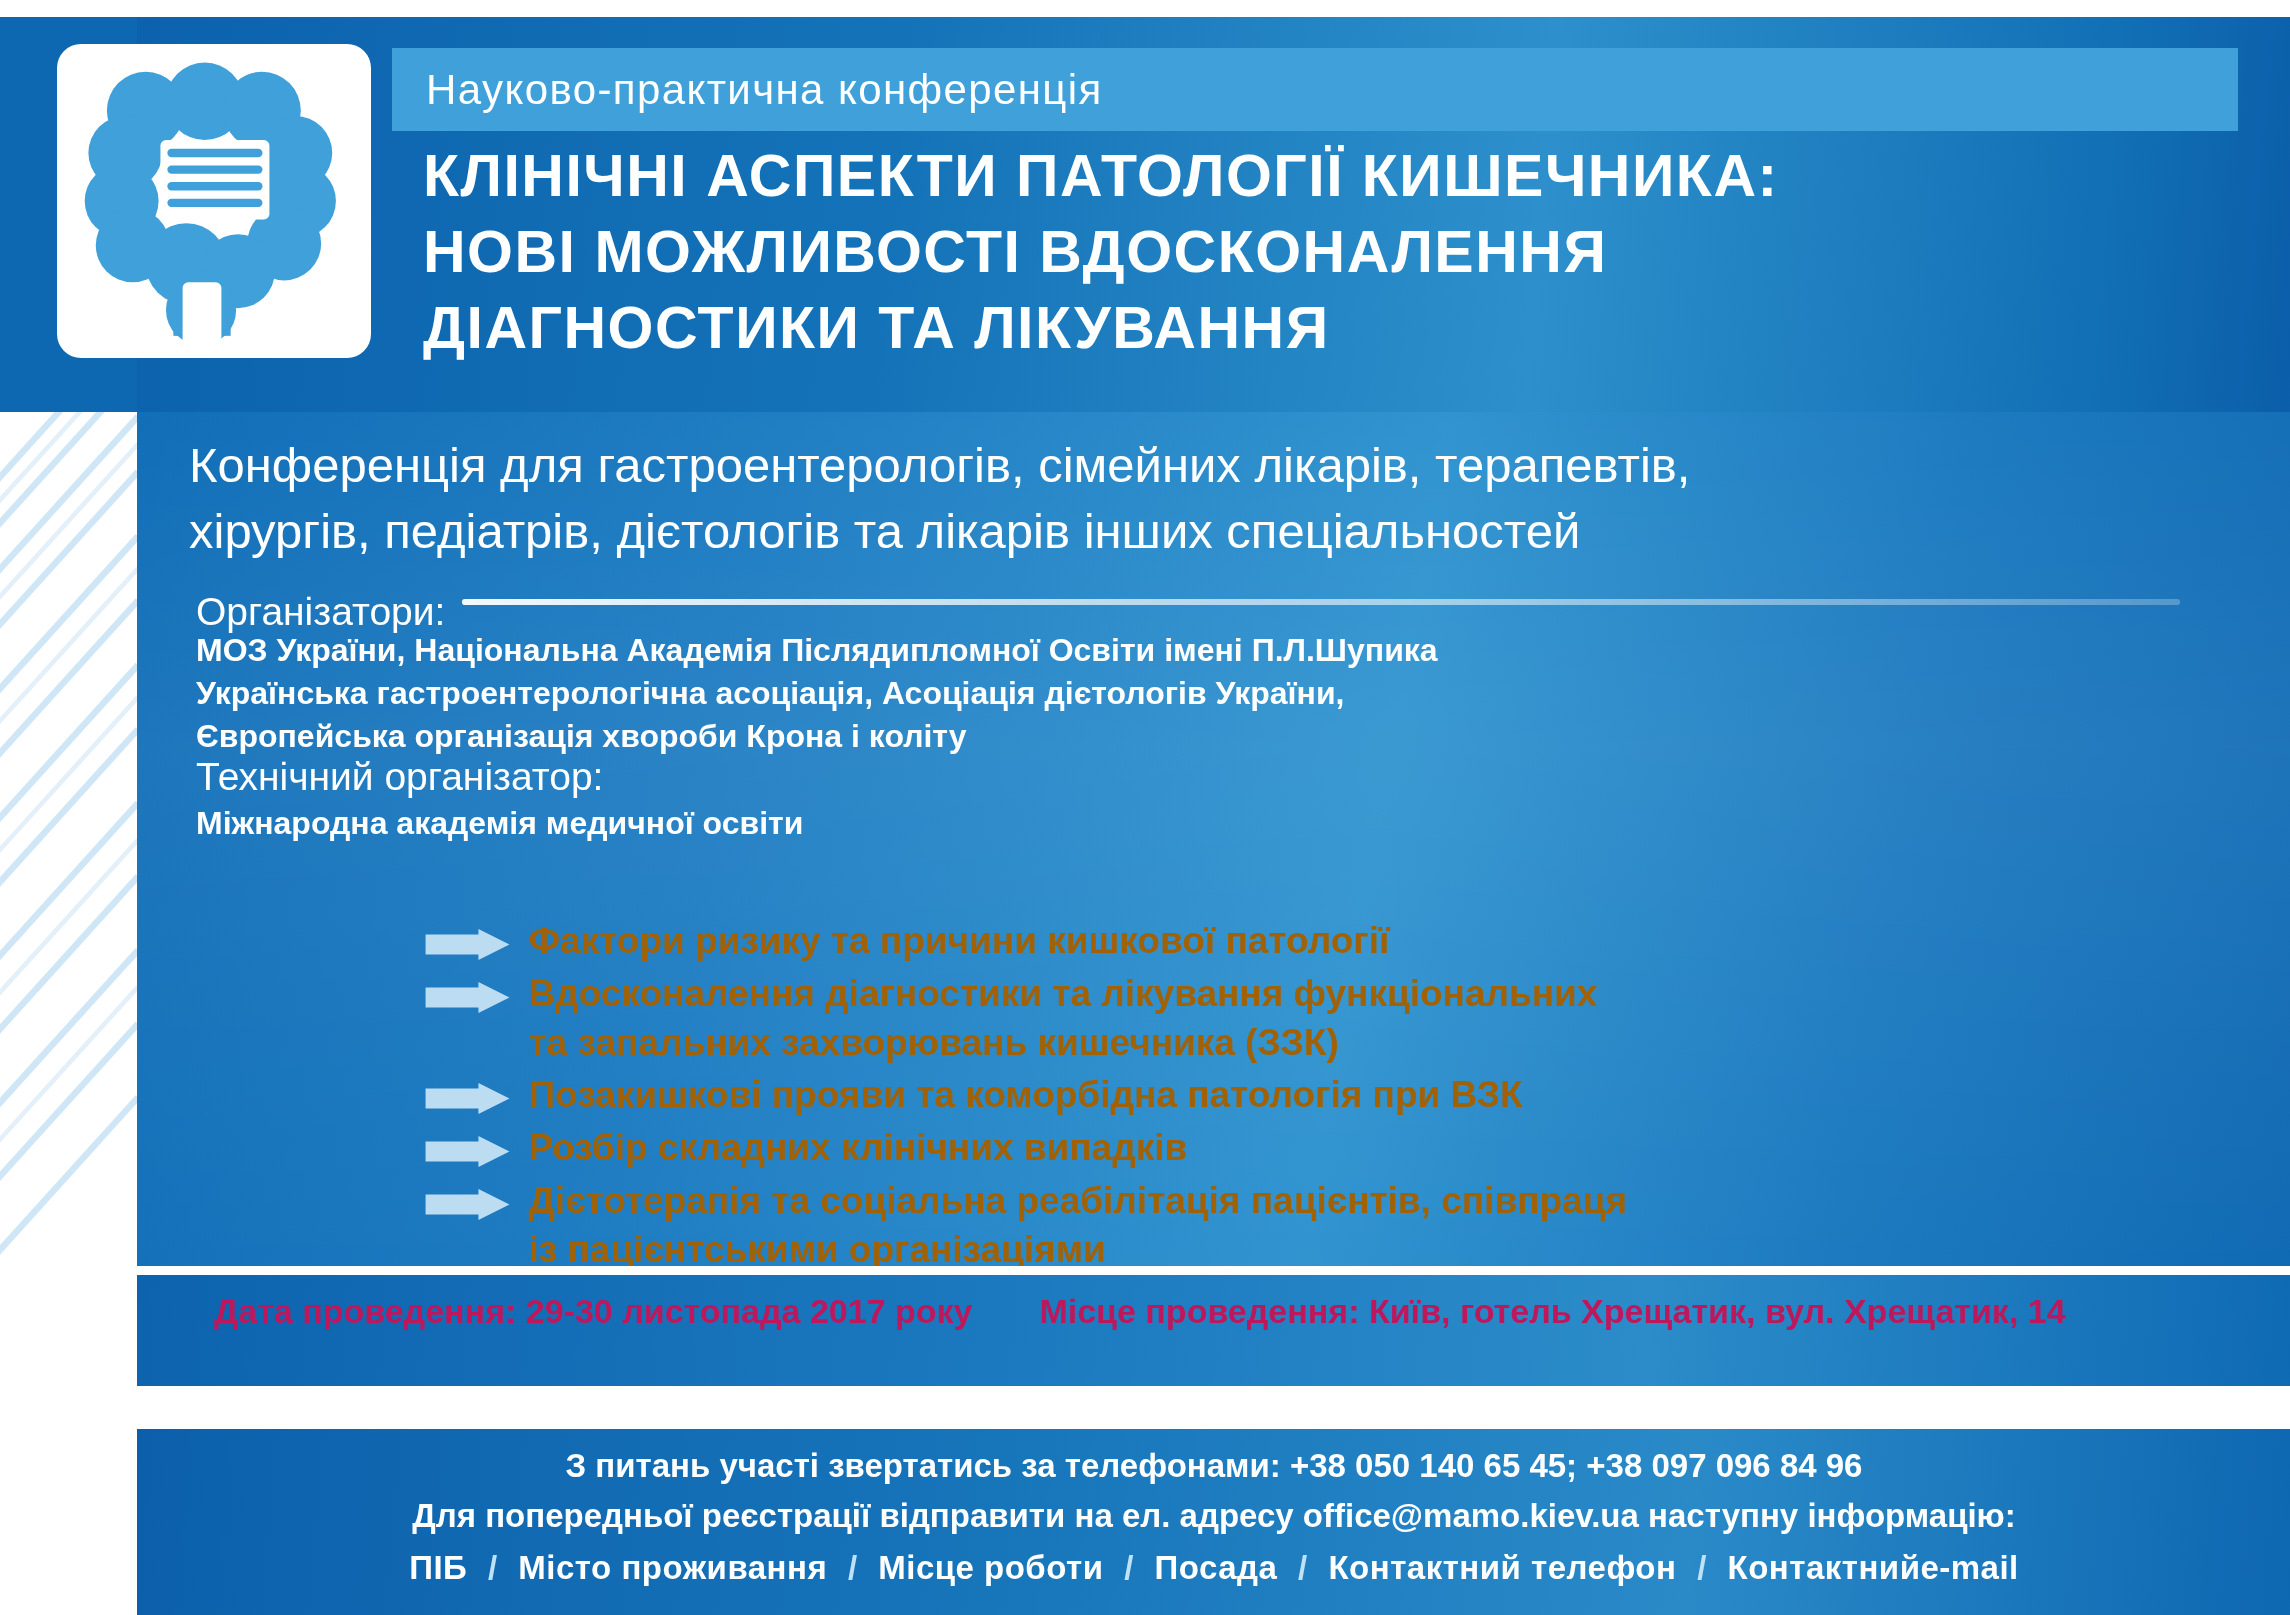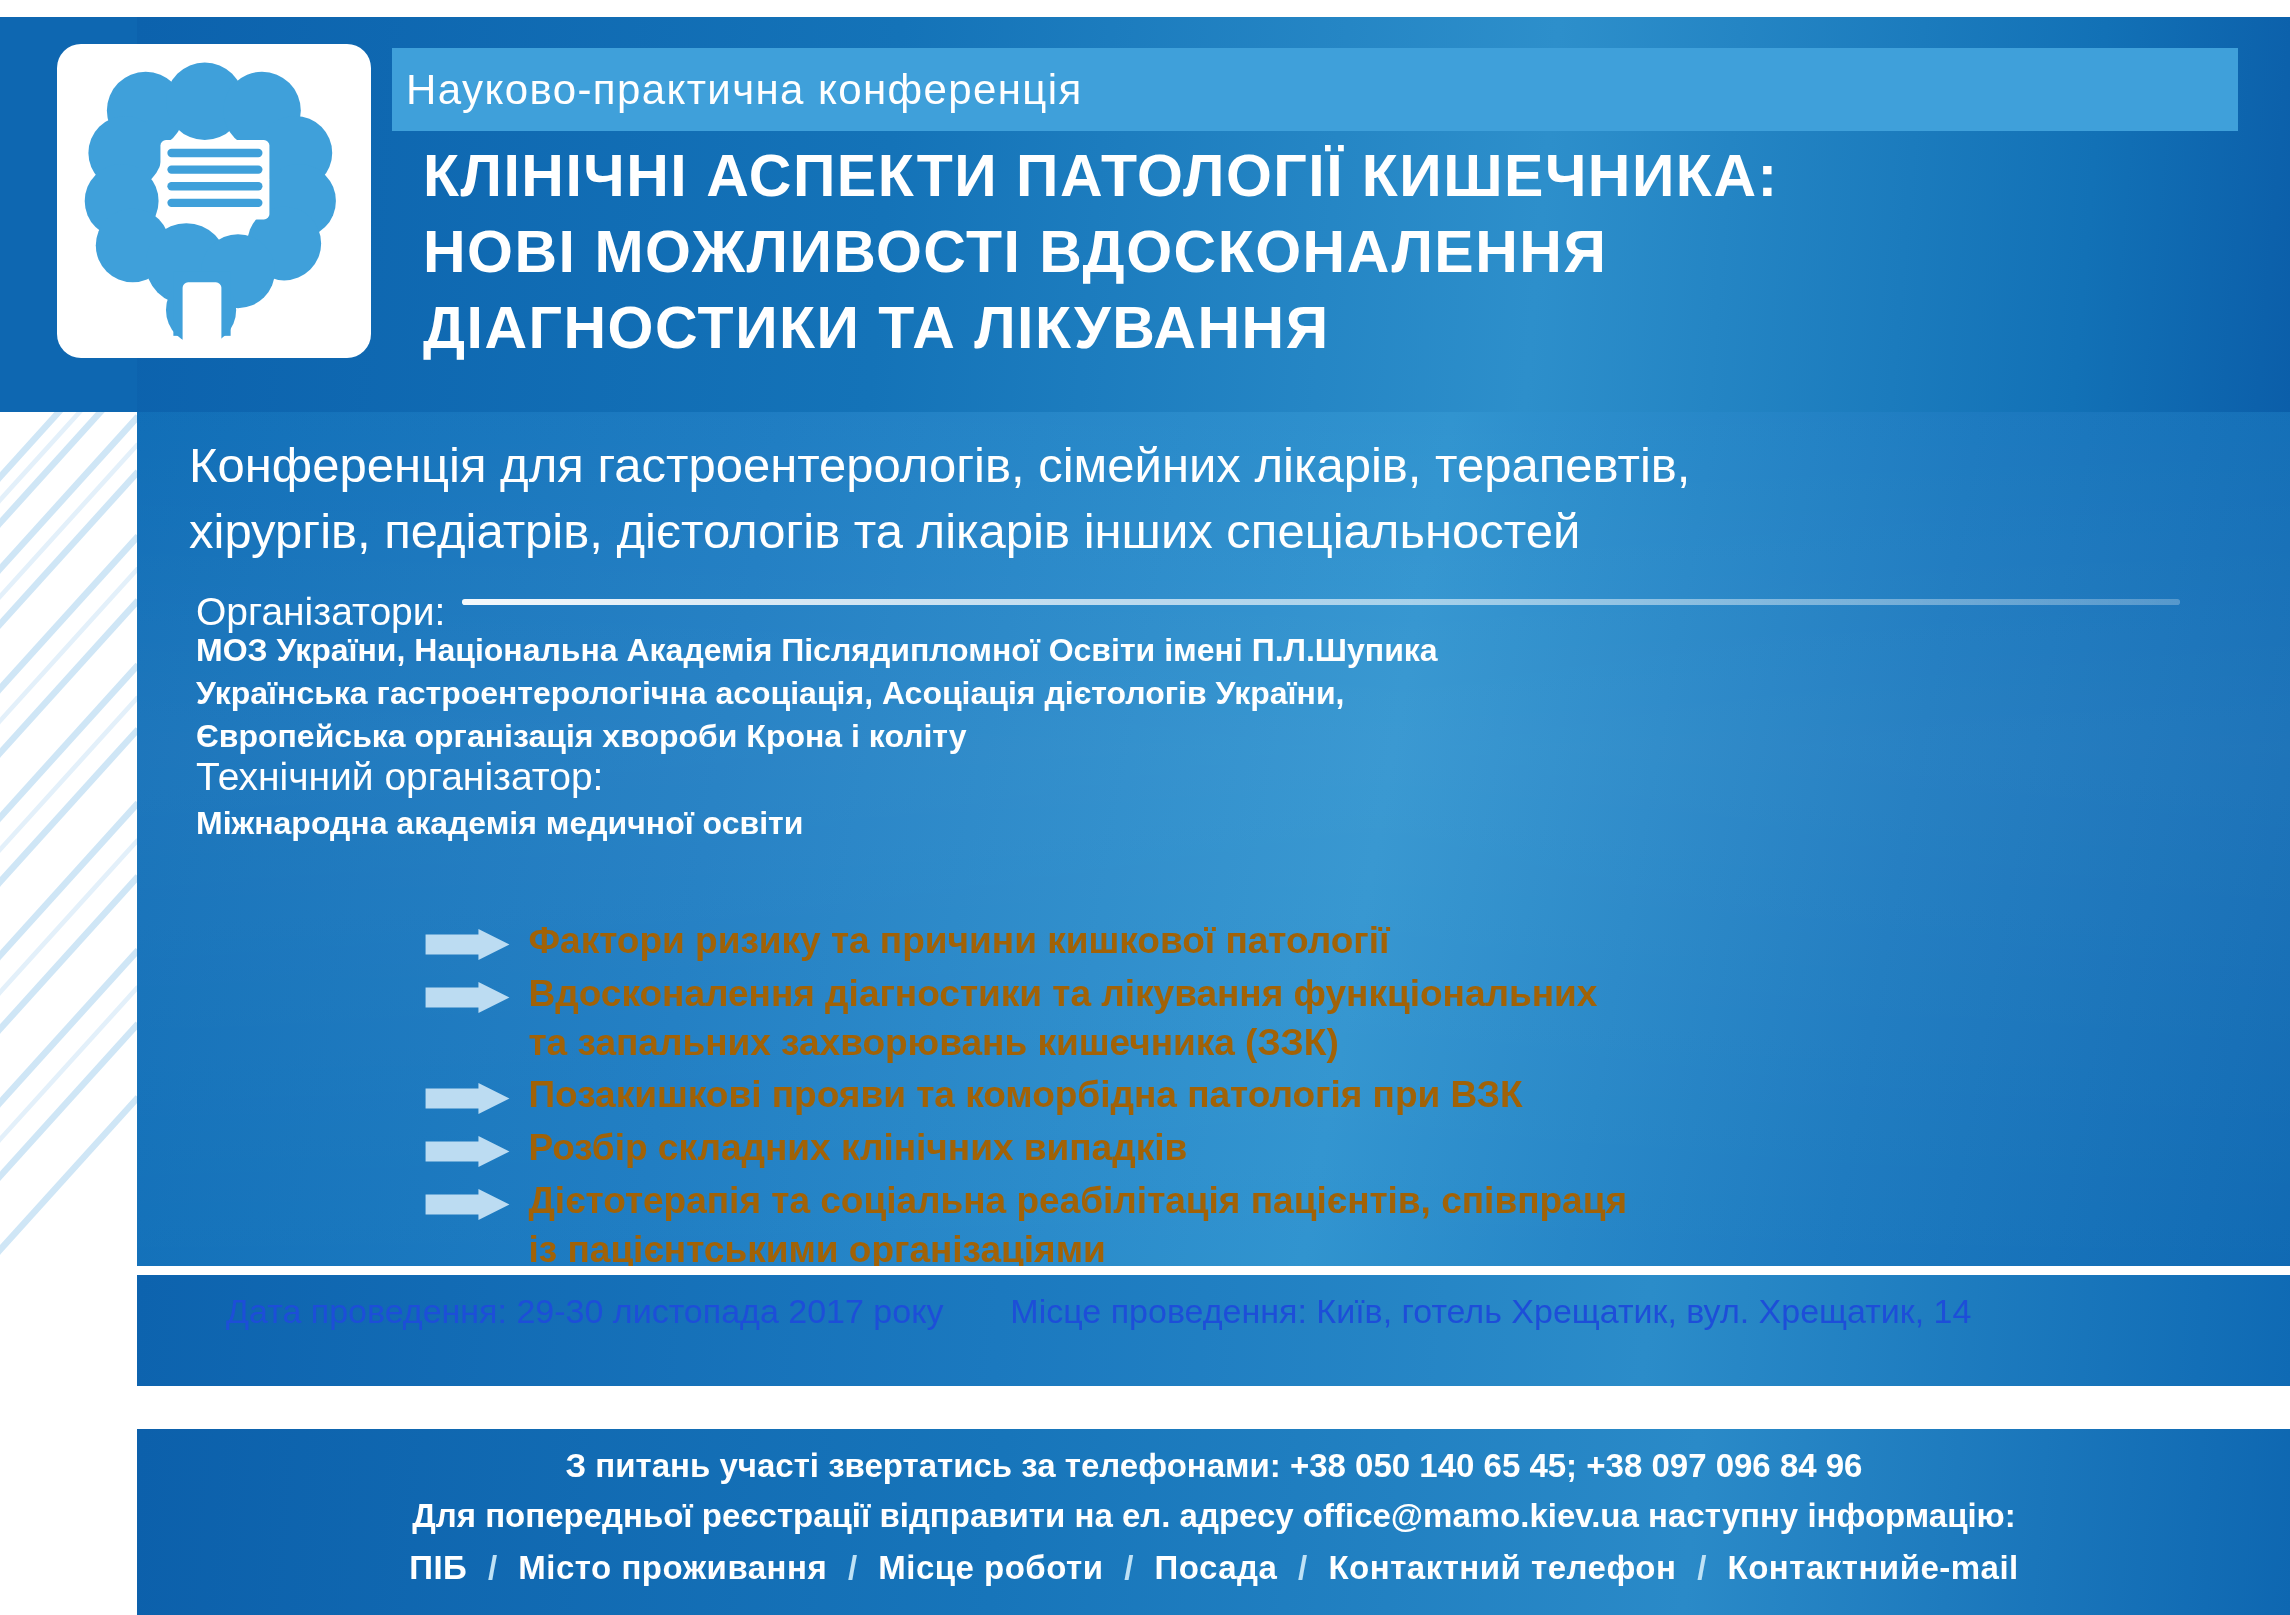--- a/index.html
+++ b/index.html
@@ -96,21 +96,21 @@
     width: 1846px;
     height: 83px;
     background: #3fa0da;
     display: flex;
     align-items: center;
   }
   .kicker-text {
     color: #ffffff;
     font-size: 42px;
     letter-spacing: 1.4px;
-    padding-left: 14px;
+    padding-left: 34px;
     font-weight: 400;
   }
 
   
   .title-block {
     position: absolute;
     left: 423px;
     top: 138px;
     width: 1846px;
   }
@@ -238,24 +238,24 @@
   .band-date-fill {
     position: absolute;
     left: 137px;
     top: 1275px;
     width: 2154px;
     height: 111px;
     background: linear-gradient(95deg, #0d63ae 0%, #1b79bf 40%, #2b8cc9 70%, #0f6ab4 100%);
   }
   .date-line1 {
     position: absolute;
-    left: 226px;
+    left: 214px;
     top: 1292px;
-    color: #1d4ed8;
-    font-weight: normal;
+    color: #be185d;
+    font-weight: bold;
     font-size: 34px;
     white-space: nowrap;
   }
   .date-line1 .gap { display:inline-block; width: 48px; }
   .date-line2 {
     position: absolute;
     left: 210px;
     top: 1340px;
     color: #ffffff;
     font-weight: bold;

